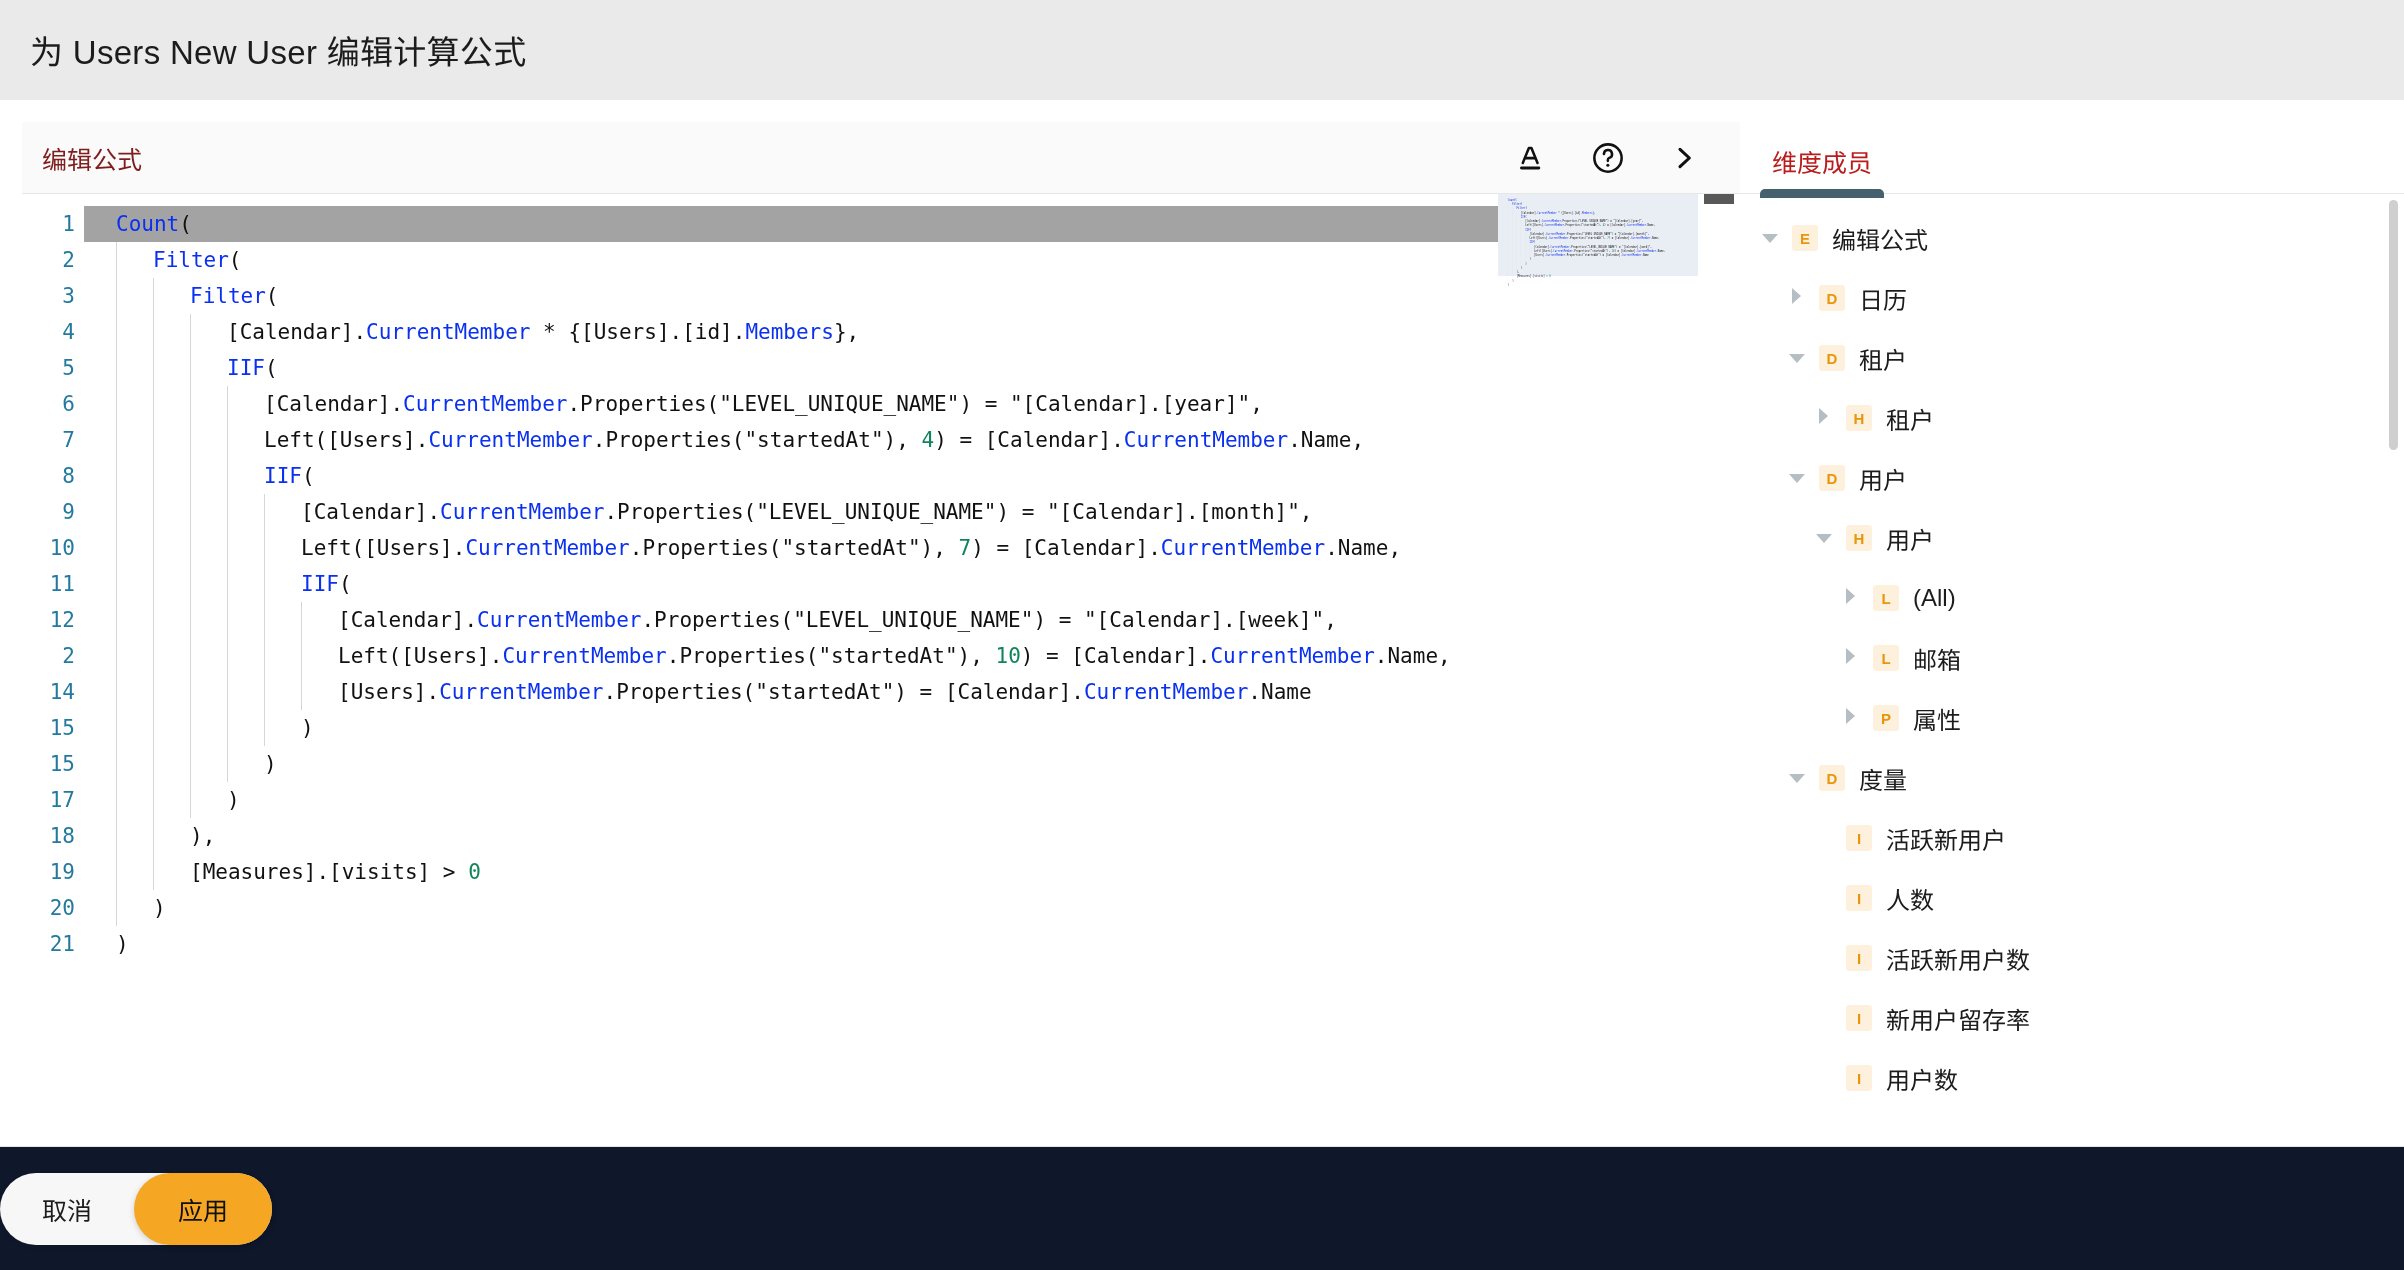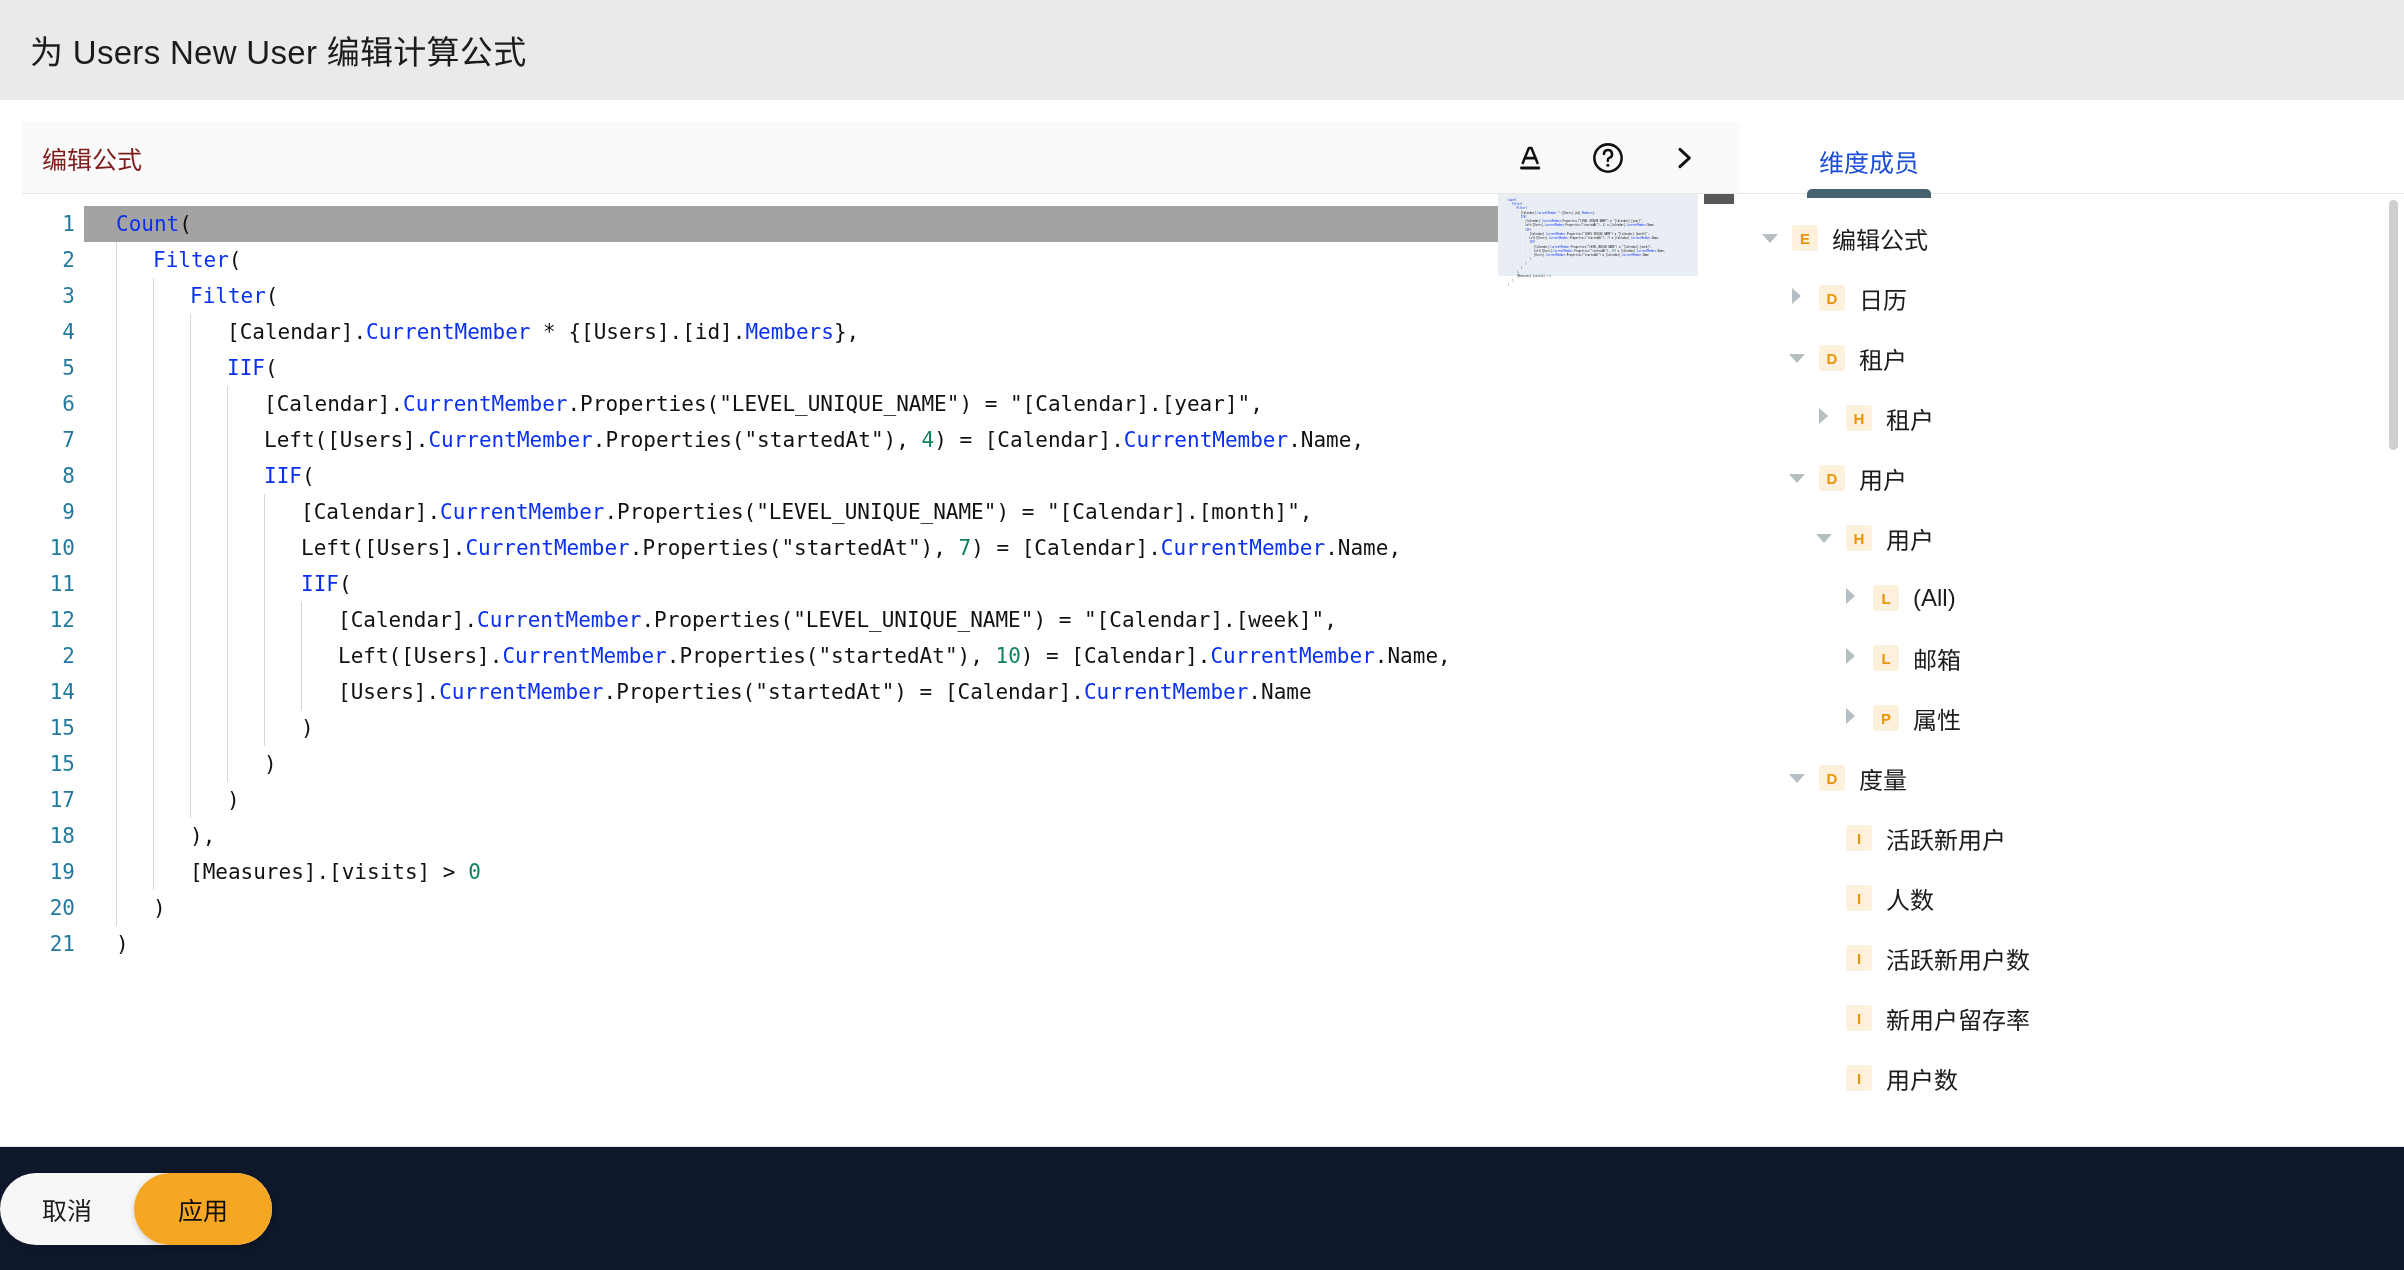--- a/index.html
+++ b/index.html
@@ -235,25 +235,24 @@
     display: flex;
     align-items: flex-end;
     padding: 0 0 0 32px;
     box-sizing: border-box;
     flex: 0 0 auto;
     border-bottom: 1px solid #e6e6e6;
     position: relative;
   }
   .dim-tab {
     font-size: 25px;
-    color: #1d4ed8;
+    color: #b91c1c;
     padding-bottom: 14px;
     cursor: pointer;
     position: relative;
-    margin-left: 47px;
   }
   .dim-tab::after {
     content: "";
     position: absolute;
     left: -12px;
     right: -12px;
     bottom: -5px;
     height: 9px;
     background: #45616e;
     border-radius: 5px 5px 0 0;

